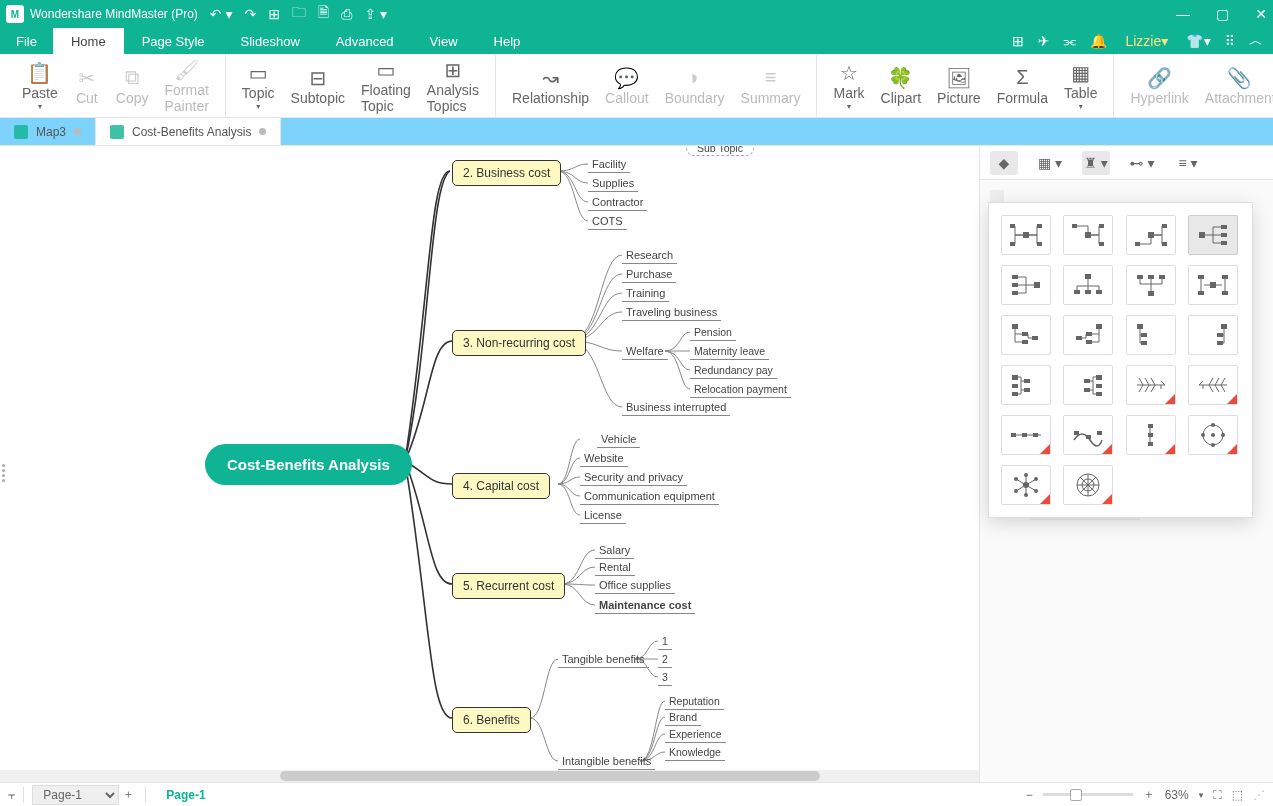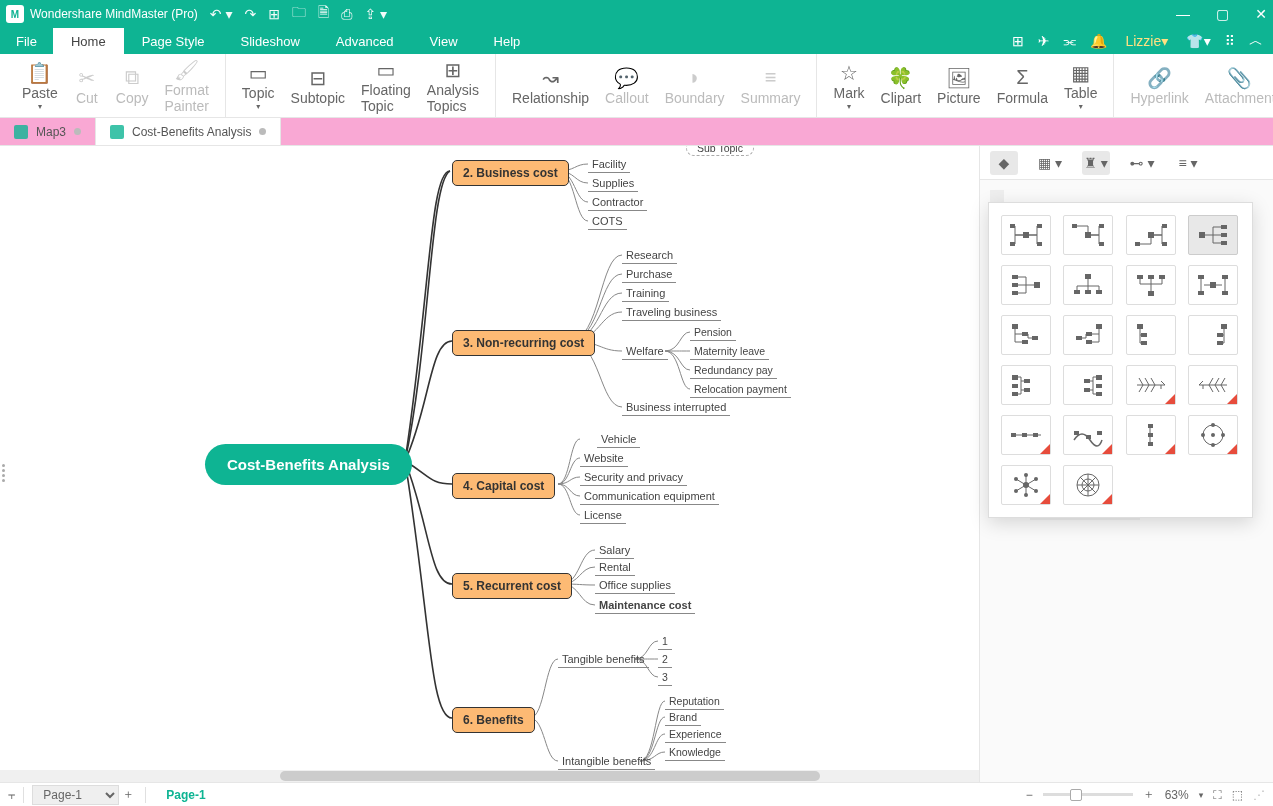--- a/index.html
+++ b/index.html
@@ -26,21 +26,21 @@
 .ribbon { background: #fff; height: 64px; border-bottom: 1px solid #e6e6e6; display: flex; align-items: center; padding: 0 6px; font-size: 11px; color: #666; }
 .ribbon .group { display: flex; align-items: center; padding: 0 8px; border-right: 1px solid #e6e6e6; height: 100%; }
 .ribbon .rbtn { display: flex; flex-direction: column; align-items: center; justify-content: center; padding: 2px 8px; cursor: pointer; min-width: 42px; height:100%; }
 .ribbon .rbtn.disabled { color: #bbb; }
 .ribbon .ricon { font-size: 20px; color: #666; height: 26px; display:flex; align-items:center; }
 .ribbon .rbtn.disabled .ricon { color: #ccc; }
 .ribbon .rlabel { font-size: 14px; line-height: 1.1; }
 .ribbon .group.last { border-right: none; margin-left: auto; }
 
 
-.doctabs { height: 28px; background: #f9a8d4; border-bottom: 1px solid #e6e6e6; display: flex; align-items: stretch; font-size: 12px; }
+.doctabs { height: 28px; background: #7dd3fc; border-bottom: 1px solid #e6e6e6; display: flex; align-items: stretch; font-size: 12px; }
 .doctab { display: flex; align-items: center; padding: 0 14px; gap: 8px; color: #555; cursor: pointer; border-right: 1px solid #e6e6e6;}
 .doctab.active { background: #fff; }
 .doctab .dot { width: 7px; height: 7px; border-radius: 50%; background: #bbb; }
 .doctab .dicon { width: 14px; height: 14px; background: #0eb493; opacity: .8; border-radius: 2px; display:inline-block;}
 
 
 .main { display: flex; height: calc(806px - 28px - 26px - 64px - 28px - 24px); }
 .canvas { flex: 1; position: relative; background: #fff; overflow: hidden; }
 .sidepanel { width: 294px; border-left: 1px solid #e6e6e6; background: #fafafa; position: relative; }
 .sidepanel .hdr { height: 30px; display:flex; align-items:center; padding: 0 10px; font-size: 14px; color:#444; border-bottom:1px solid #e6e6e6; background:#fff; justify-content:space-between;}
@@ -51,21 +51,21 @@
 .sidepanel .body { padding: 10px; position:relative; }
 
 
 .layout-popup { position: absolute; right: 20px; top: 56px; width: 265px; background: #fff; border: 1px solid #ddd; box-shadow: 0 5px 18px rgba(0,0,0,.15); padding: 12px; z-index: 50; }
 .layout-popup .grid { display: grid; grid-template-columns: repeat(4, 1fr); gap: 10px; }
 .layout-popup .cell { width: 50px; height: 40px; border: 1px solid #ddd; display:flex; align-items:center; justify-content:center; cursor:pointer; color:#666; font-size:18px; position:relative; border-radius: 2px;}
 .layout-popup .cell.sel { background: #e8e8e8; border-color:#ccc;}
 .layout-popup .cell .redcorner { position:absolute; right:0; bottom:0; width:0; height:0; border-left:10px solid transparent; border-bottom:10px solid #e74c3c; }
 
 
-.node { position: absolute; background:#fdba74; border:1.5px solid #333; border-radius:5px; padding: 5px 10px; font-size: 12px; font-weight:700; color:#333; white-space:nowrap; }
+.node { position: absolute; background:#fef9c3; border:1.5px solid #333; border-radius:5px; padding: 5px 10px; font-size: 12px; font-weight:400; color:#333; white-space:nowrap; }
 .root { position:absolute; background:#0eb493; color:#fff; border-radius: 22px; padding: 12px 22px; font-size: 15px; font-weight:700; }
 .leaf { position:absolute; font-size:11px; color:#444; border-bottom:1px solid #888; padding: 1px 4px 2px 4px; white-space:nowrap;}
 .subleaf { font-size:10.5px; }
 svg.lines { position:absolute; left:0; top:0; pointer-events:none; }
 
 
 .statusbar { height: 24px; background:#fff; border-top:1px solid #e6e6e6; display:flex; align-items:center; font-size:12px; color:#666; padding: 0 8px;}
 .statusbar .sep { width:1px; height:16px; background:#e0e0e0; margin:0 8px;}
 .statusbar select { border:1px solid #ddd; font-size:12px; padding:1px 20px 1px 6px; color:#666;}
 .statusbar .plus { width:18px; height:18px; display:flex; align-items:center; justify-content:center; cursor:pointer;}

